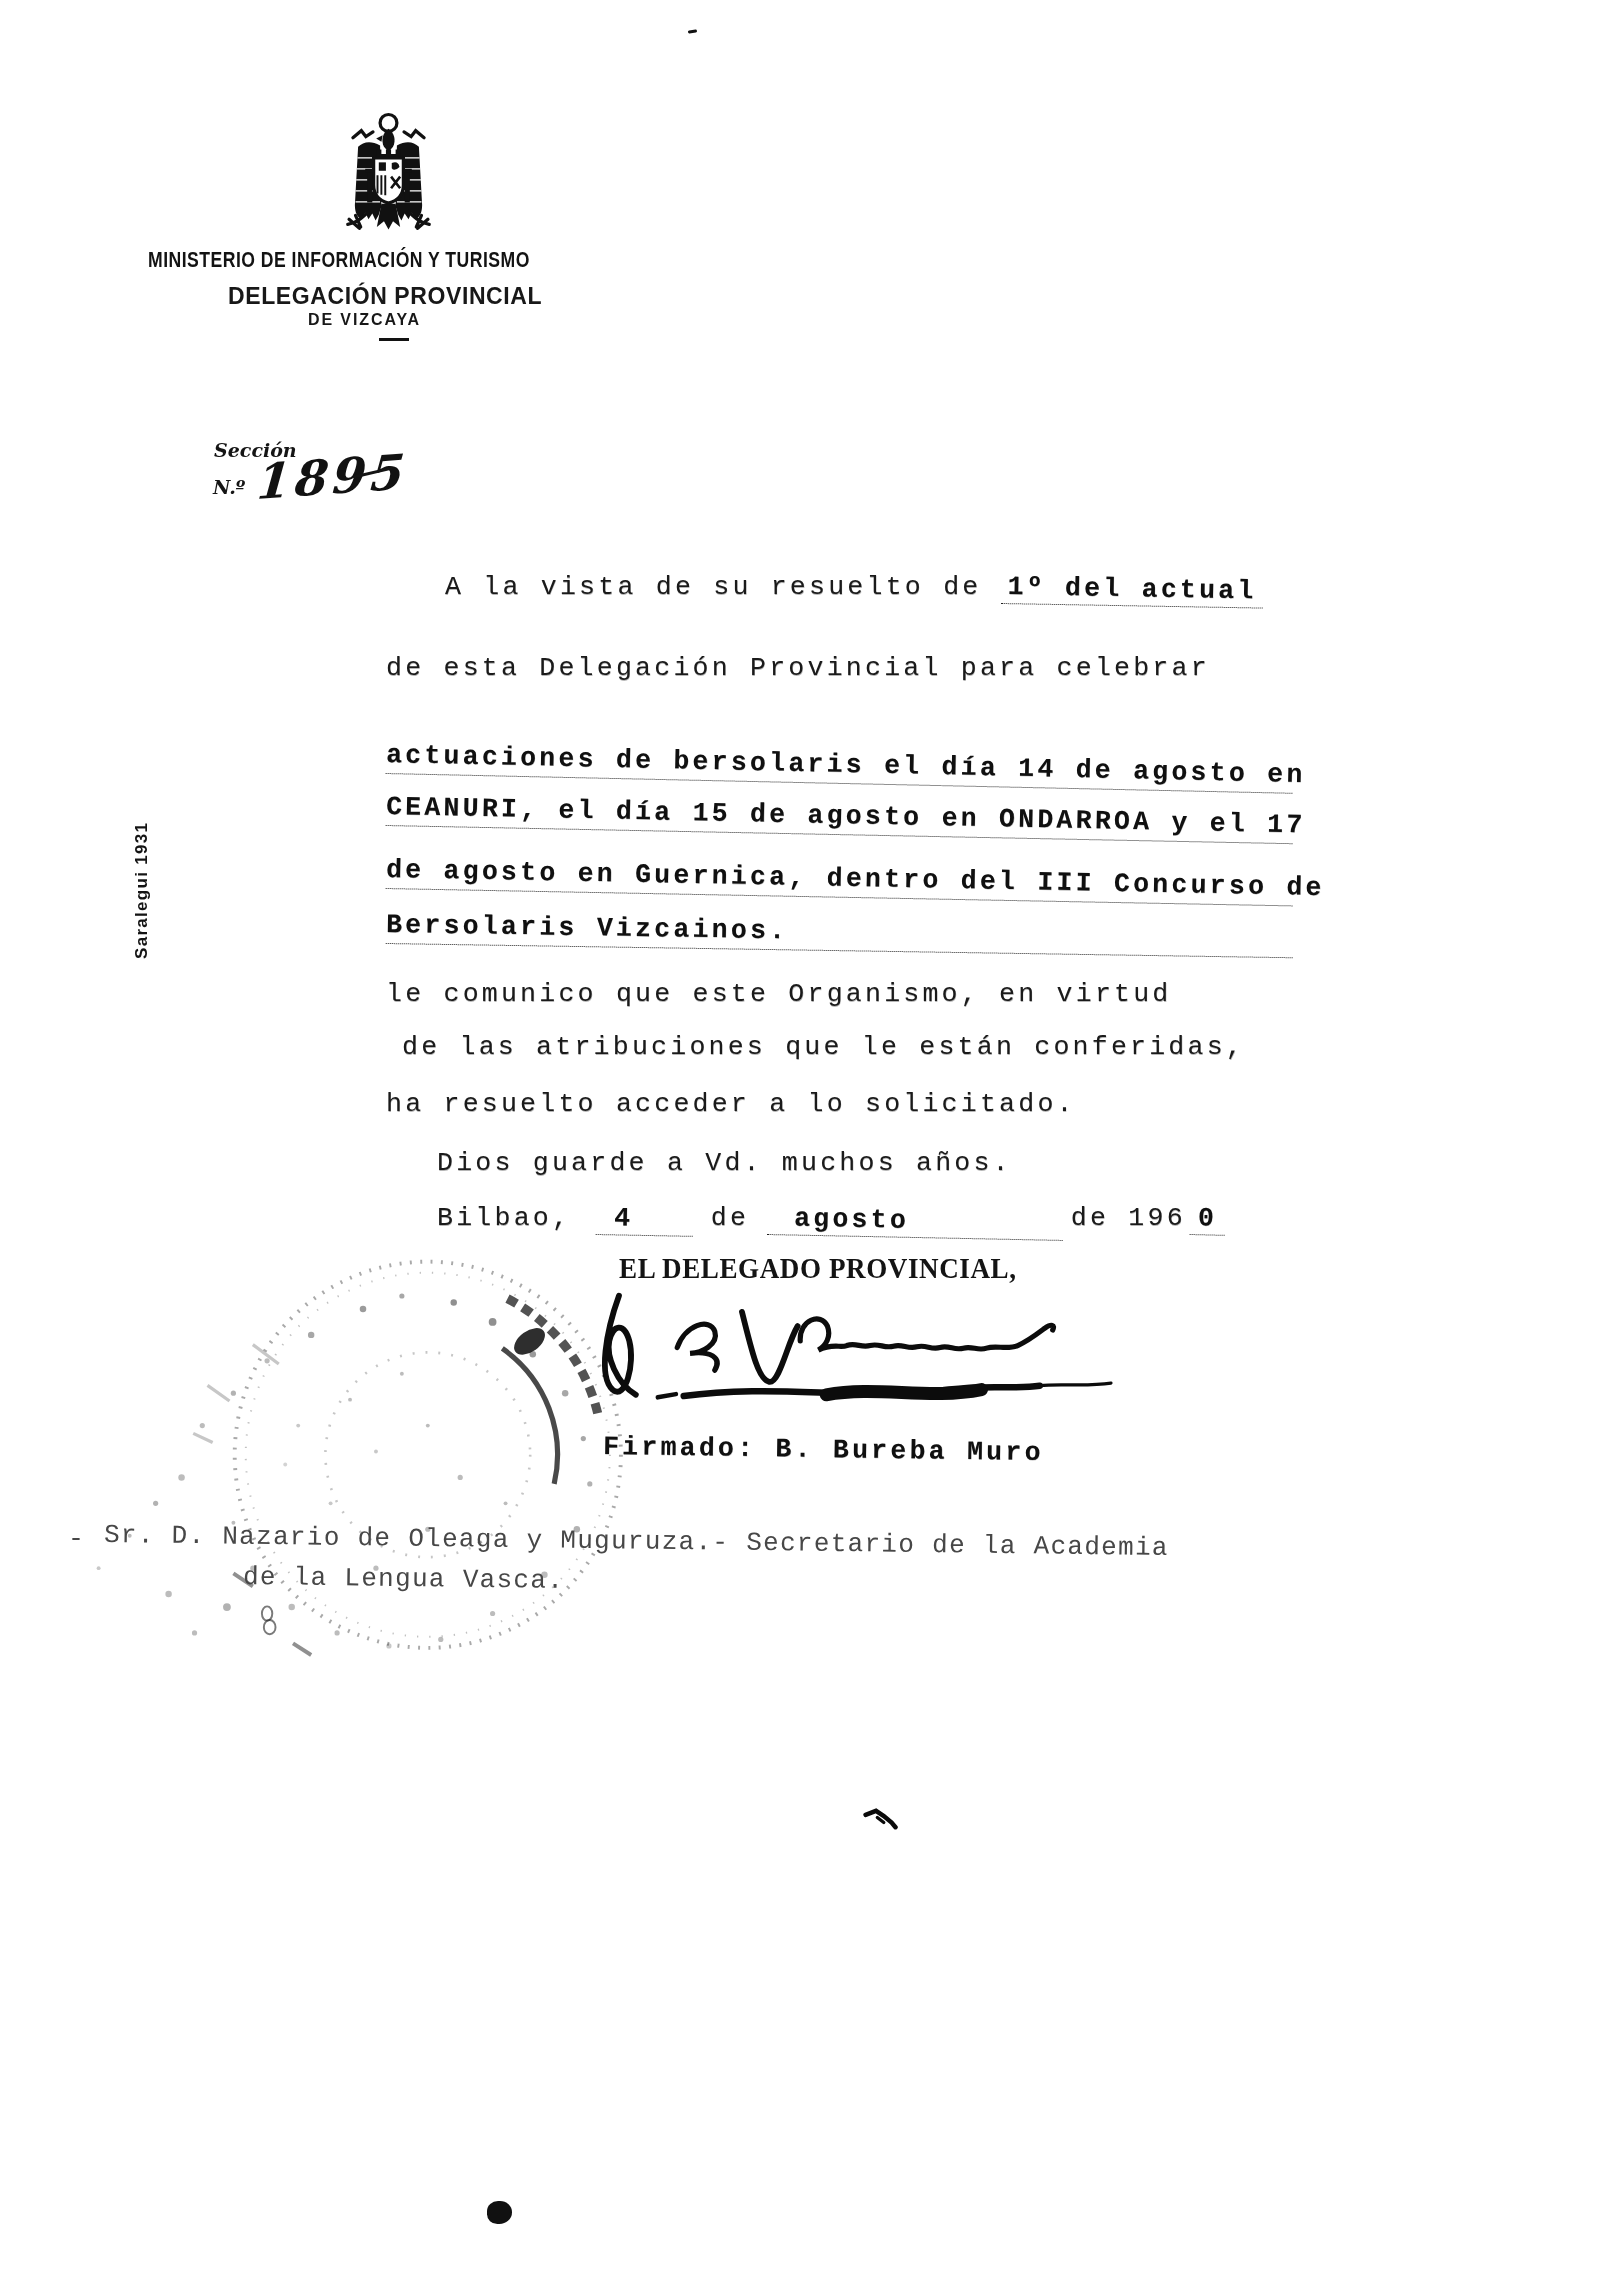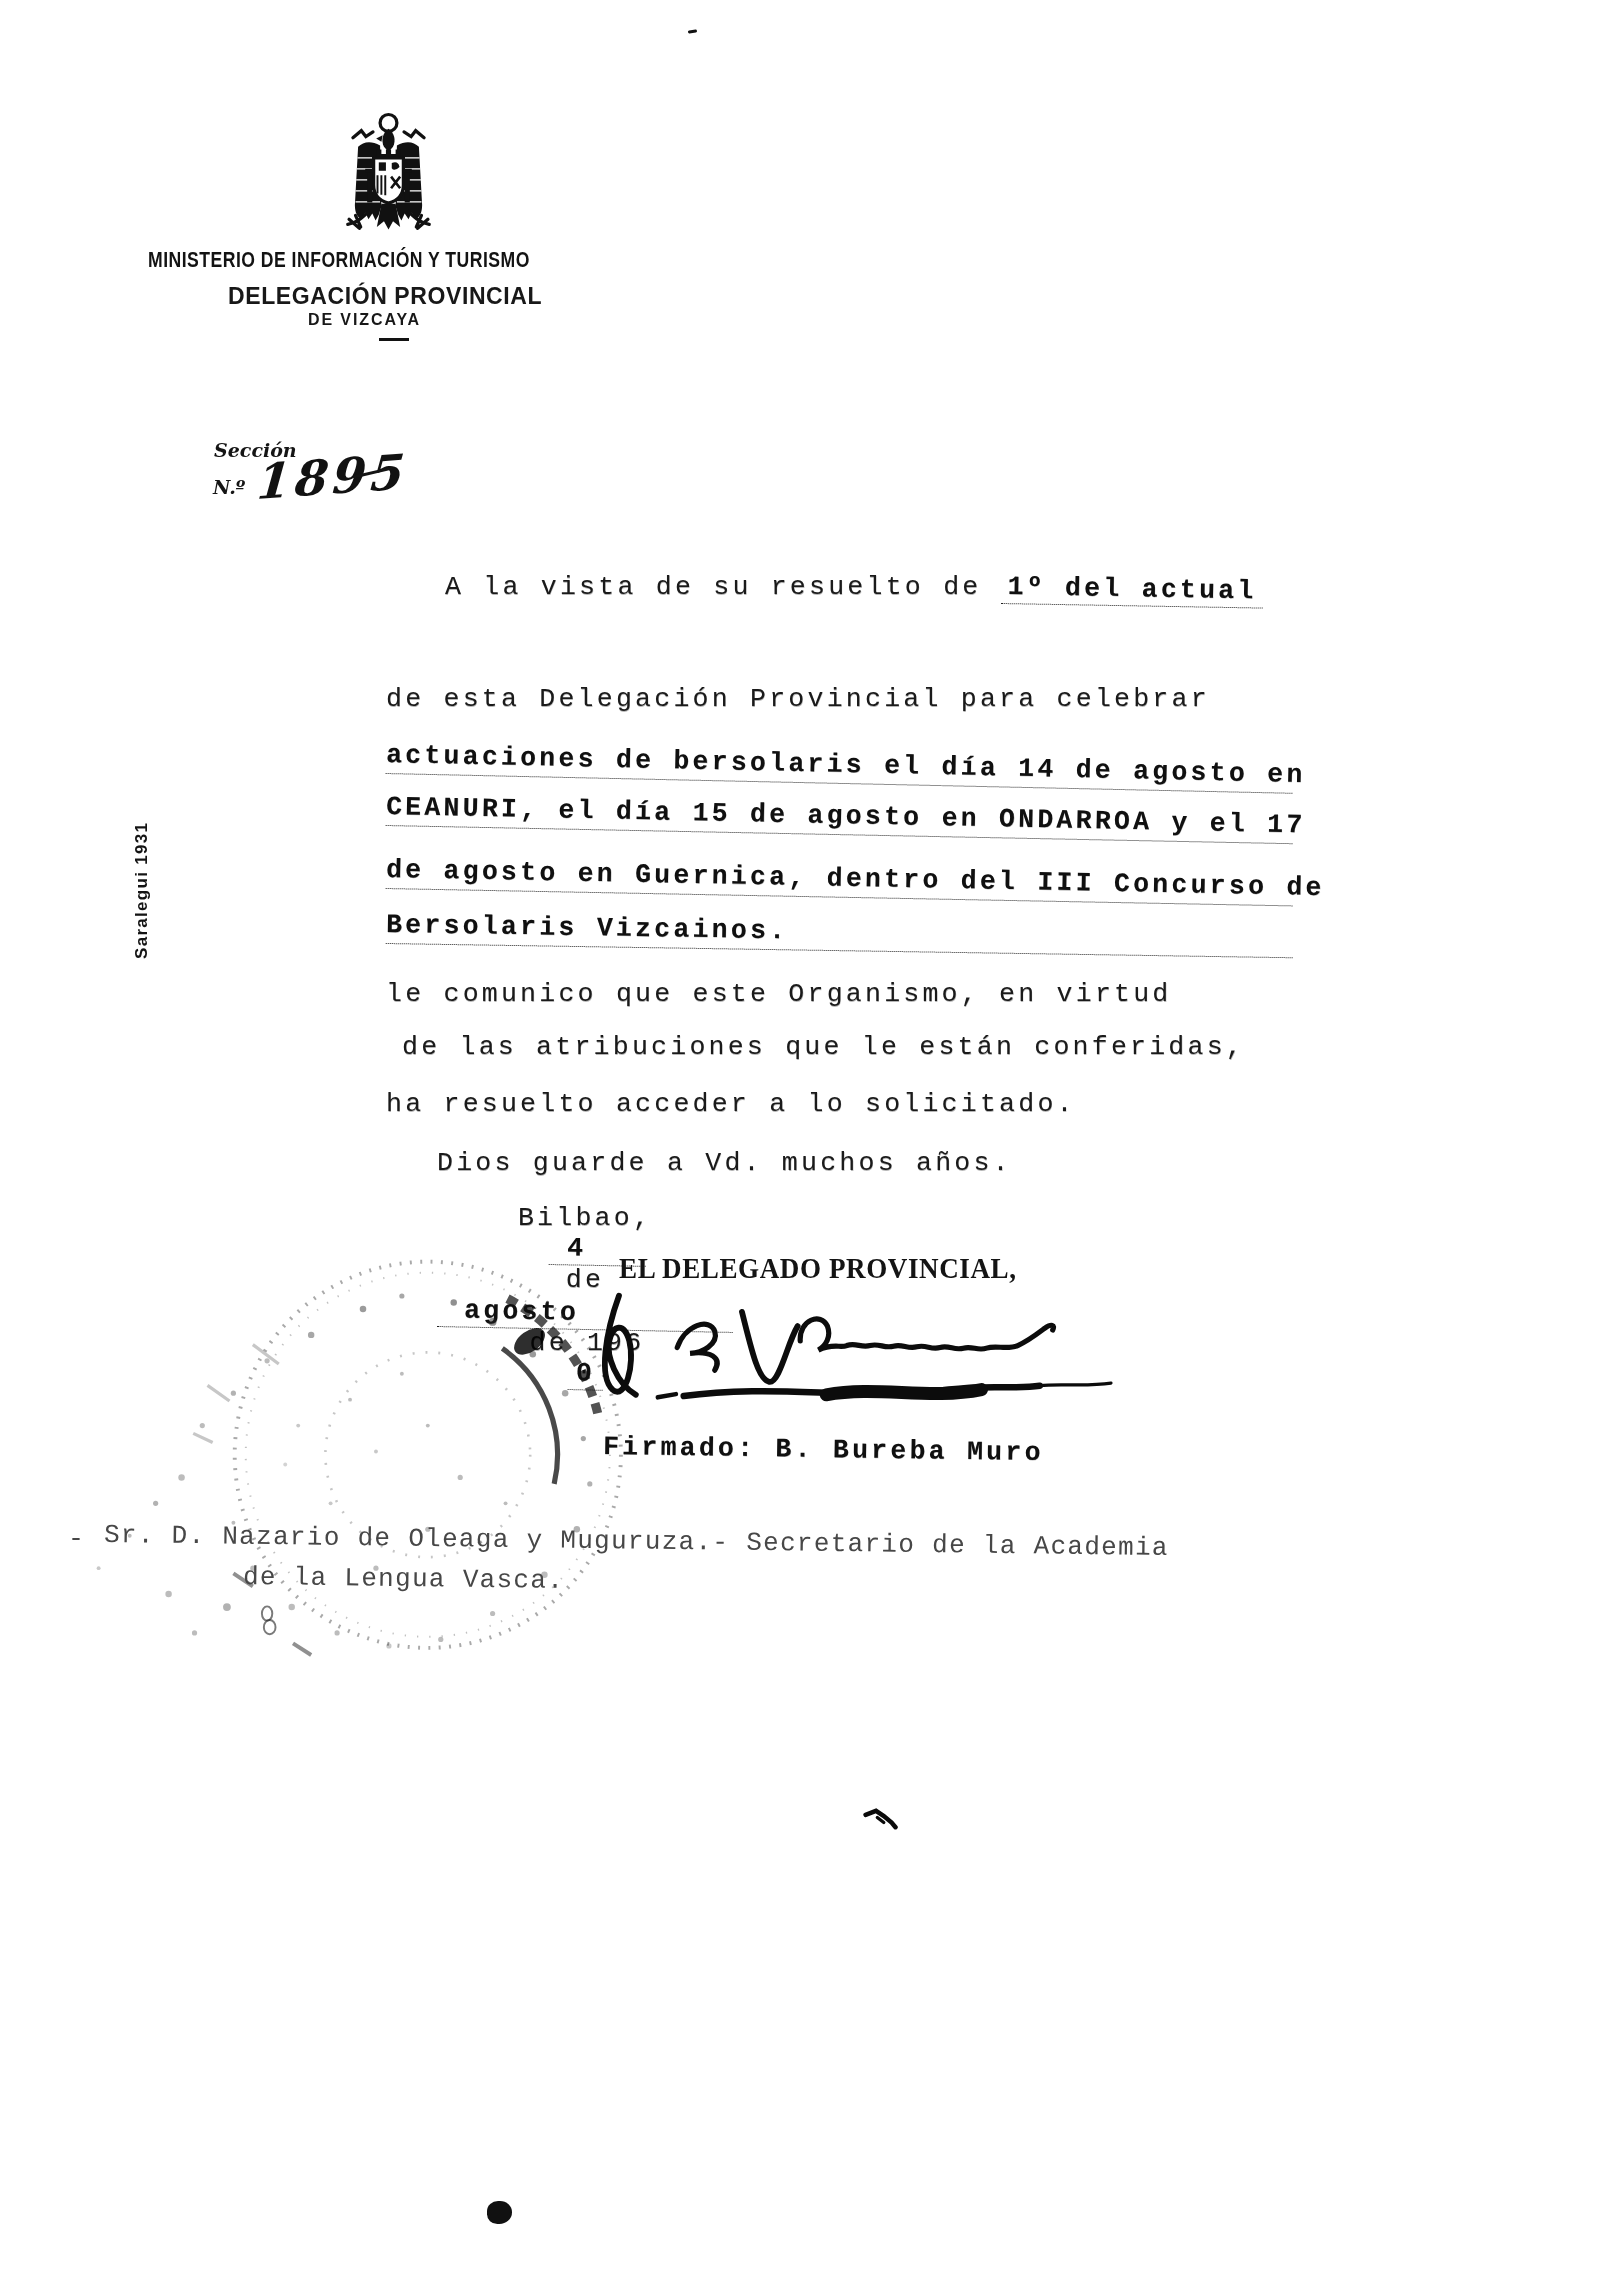--- a/index.html
+++ b/index.html
@@ -25,21 +25,21 @@
   
   .t{font-family:"Liberation Mono",monospace;font-size:26.6px;letter-spacing:3.2px;
      color:#1a1a1a;white-space:pre;text-shadow:0.3px 0.5px 0 rgba(25,25,25,.32);}
   .typed{font-weight:700;color:#101010;}
   .fillline{border-bottom:1.9px dotted #222;padding-bottom:2.6px;width:907px;
             transform-origin:left center;}
   .inlineblank{display:inline-block;border-bottom:1.9px dotted #222;padding:0 6.5px 1.3px 6.5px;
                transform-origin:left center;}
   .leader{display:inline-block;width:199px;height:22px;border-bottom:1.9px dotted #222;
           vertical-align:baseline;transform:rotate(.4deg);}
-  .daterow{display:flex;align-items:center;flex-direction:column;}
+  .daterow{display:flex;align-items:flex-start;}
   .blank{border-bottom:1.9px dotted #222;padding-bottom:1.3px;transform-origin:left center;}
   .title-serif{font-family:"Liberation Serif",serif;font-weight:700;font-size:28.5px;
                letter-spacing:0.6px;transform:scaleX(.95);transform-origin:left center;
                color:#141414;white-space:pre;}
   .faded{color:#474747;text-shadow:none;}
   .speck{position:absolute;background:#111;}
   svg{display:block;}
 </style>
 </head>
 <body>
@@ -94,21 +94,21 @@
   <div class="abs seclabel" style="left:214px;top:439px">Sección</div>
   <div class="abs seclabel" style="left:213px;top:476px">N.º</div>
   <div class="abs handnum" style="left:255px;top:454px">1895</div>
   <div class="abs flourish" style="left:353px;top:471px;width:40px"></div>
 
   <div class="abs vnote" style="left:132px;top:959px">Saralegui 1931</div>
 
   <div class="abs t" style="left:445px;top:572px"><span>A la vista de su resuelto de </span><span class="typed inlineblank" style="transform:rotate(1deg)">1º del actual</span></div>
 
 
-  <div class="abs t" style="left:386px;top:684px">de esta Delegación Provincial para celebrar</div>
+  <div class="abs t" style="left:386px;top:653px">de esta Delegación Provincial para celebrar</div>
 
   <div class="abs t typed fillline" style="left:386px;top:740px;transform:rotate(1.25deg)">actuaciones de bersolaris el día 14 de agosto en</div>
   <div class="abs t typed fillline" style="left:386px;top:792px;transform:rotate(1.15deg)">CEANURI, el día 15 de agosto en ONDARROA y el 17</div>
   <div class="abs t typed fillline" style="left:386px;top:855px;transform:rotate(1.1deg)">de agosto en Guernica, dentro del III Concurso de</div>
   <div class="abs t typed fillline" style="left:386px;top:910px;transform:rotate(0.9deg)">Bersolaris Vizcainos.</div>
 
   <div class="abs t" style="left:386px;top:979px">le comunico que este Organismo, en virtud</div>
   <div class="abs t" style="left:402px;top:1032px">de las atribuciones que le están conferidas,</div>
   <div class="abs t" style="left:437px;top:1148px">Dios guarde a Vd. muchos años.</div>
 

